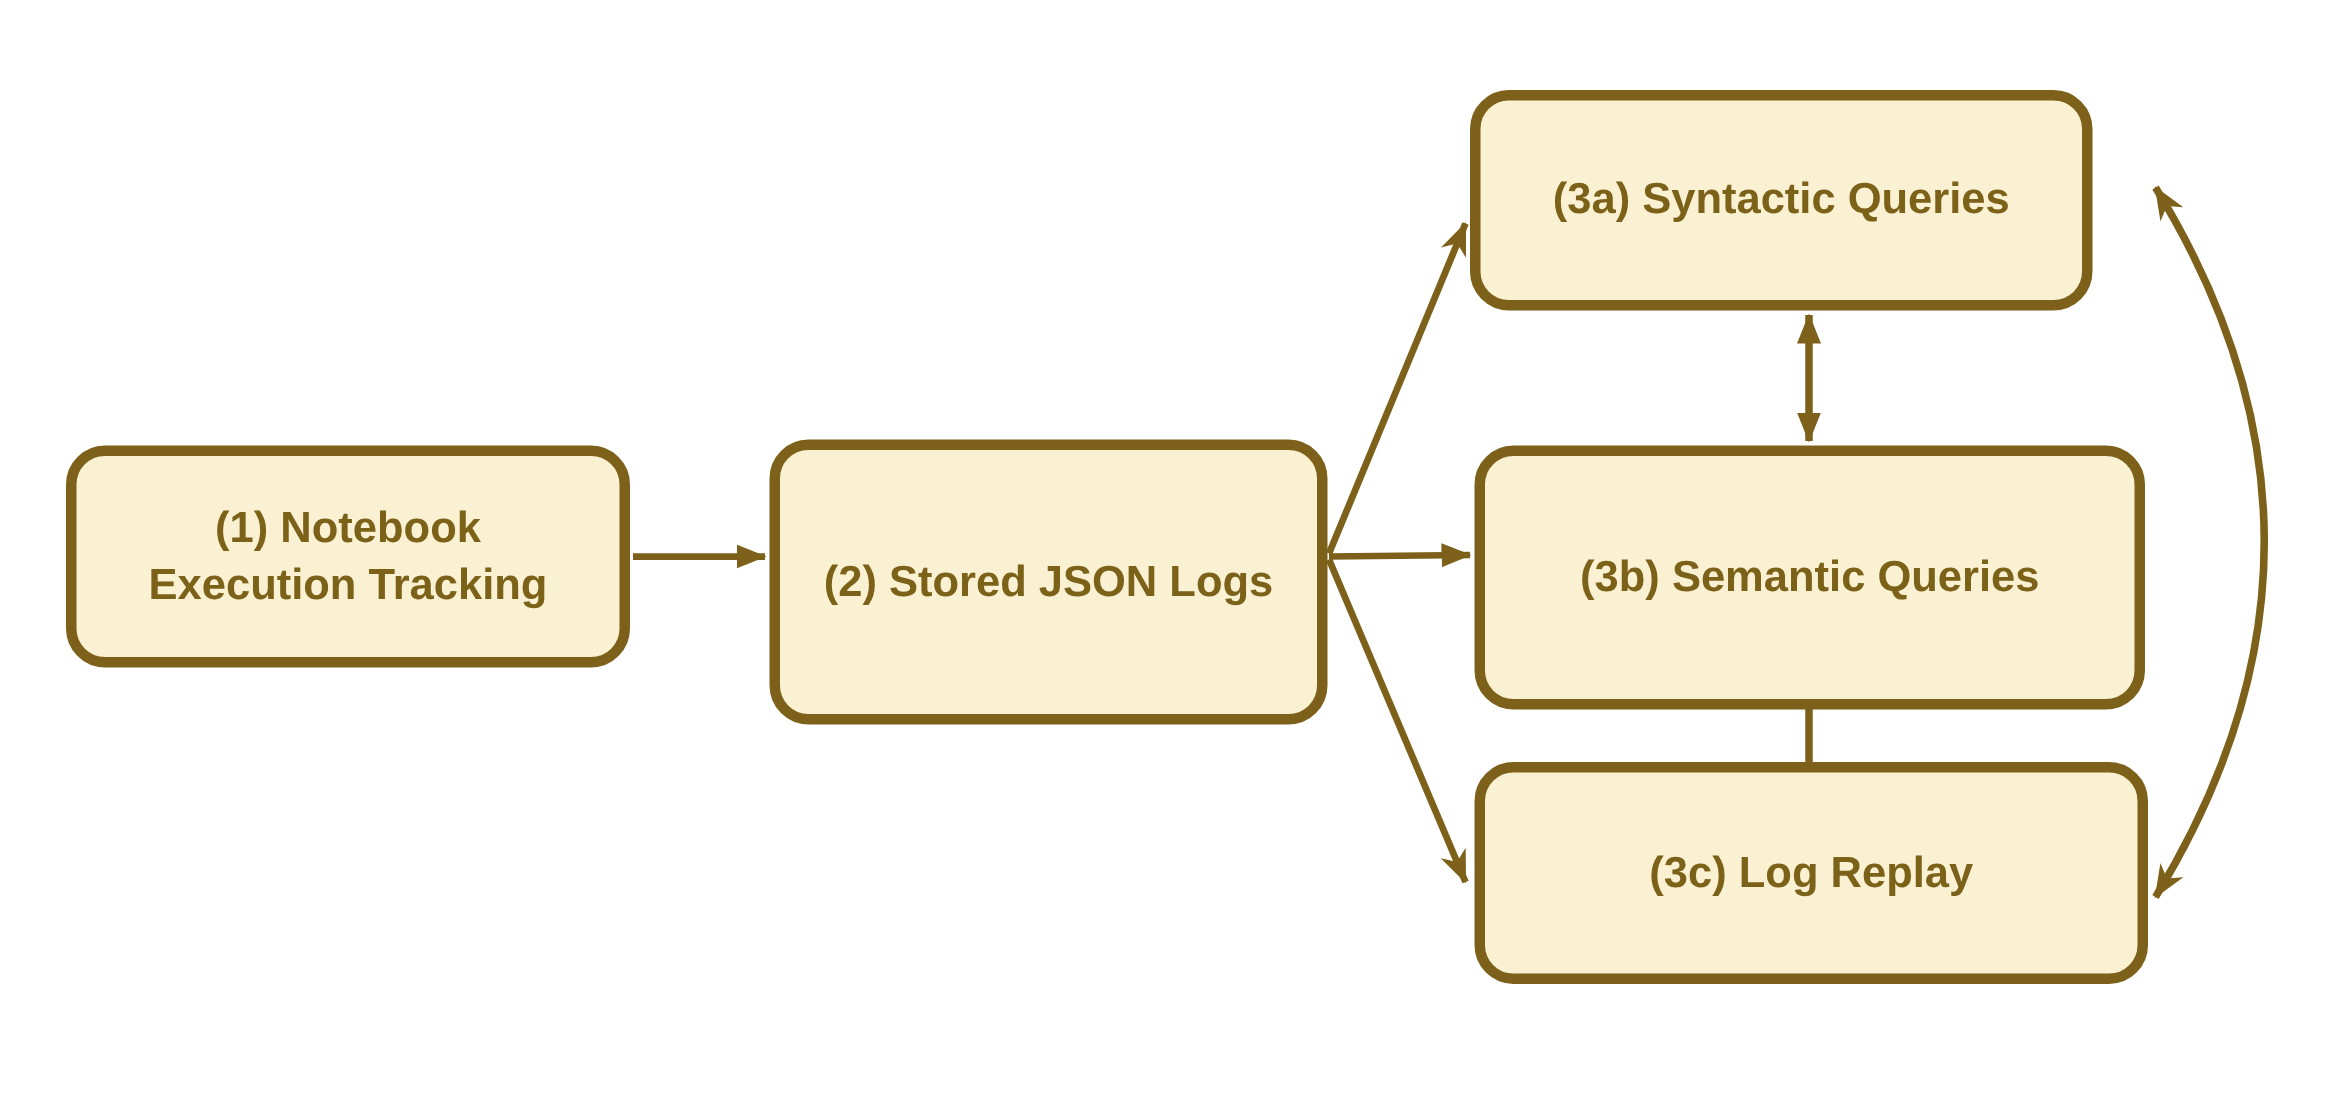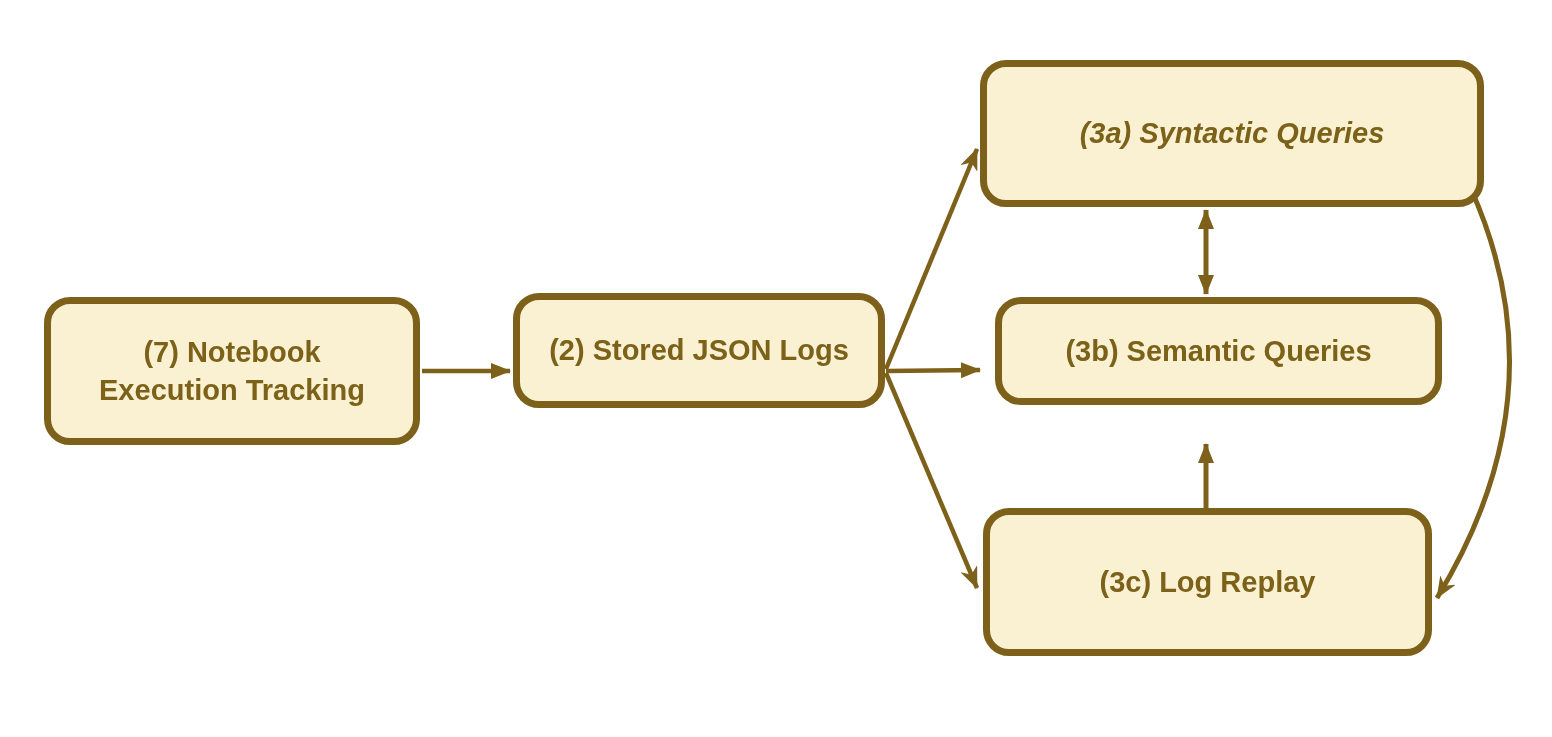--- a/index.html
+++ b/index.html
@@ -40,23 +40,23 @@
     justify-content: center;
   }
   .node .label {
     font-weight: bold;
     font-size: 29px;
     line-height: 1.32;
     color: var(--text, #7c6119);
     text-align: center;
   }
   #node-1 { left: 44px;  top: 297px; width: 376px; height: 148px; }
-  #node-2 { left: 513px; top: 293px; width: 372px; height: 115px; align-items: center; }
-  #node-3a { left: 980px; top: 60px;  width: 504px; height: 147px; font-style: italic; }
-  #node-3b { left: 983px; top: 297px; width: 447px; height: 108px; margin-left: 12px; }
+  #node-2 { left: 513px; top: 293px; width: 372px; height: 190px; align-items: center; }
+  #node-3a { left: 980px; top: 60px;  width: 415px; height: 147px; }
+  #node-3b { left: 983px; top: 297px; width: 447px; height: 176px; }
   #node-3c { left: 983px; top: 508px; width: 449px; height: 148px; }
   #node-1 .label { max-width: 320px; }
   #node-2 .label { max-width: 300px; }
 </style>
 </head>
 <body>
 
 <div id="canvas">
 
   <svg id="edges" viewBox="0 0 1552 737" xmlns="http://www.w3.org/2000/svg">
@@ -78,21 +78,21 @@
     <line x1="886" y1="373" x2="977" y2="588" stroke-width="4.5" marker-end="url(#barb)"></line>
 
     <line x1="1206" y1="210" x2="1206" y2="294" stroke-width="5" marker-start="url(#tri)" marker-end="url(#tri)"></line>
 
     <line x1="1206" y1="444" x2="1206" y2="529" stroke-width="5" marker-start="url(#tri)" marker-end="url(#tri)"></line>
 
     <path d="M 1437 125 Q 1582 361 1437 598" stroke-width="5" marker-start="url(#barb)" marker-end="url(#barb)"></path>
   </svg>
 
   <div class="node" id="node-1">
-    <span class="label">(7) Notebook Execution Tracking</span>
+    <span class="label">(1) Notebook Execution Tracking</span>
   </div>
 
   <div class="node" id="node-2">
     <span class="label">(2) Stored JSON Logs</span>
   </div>
 
   <div class="node" id="node-3a">
     <span class="label">(3a) Syntactic Queries</span>
   </div>
 

